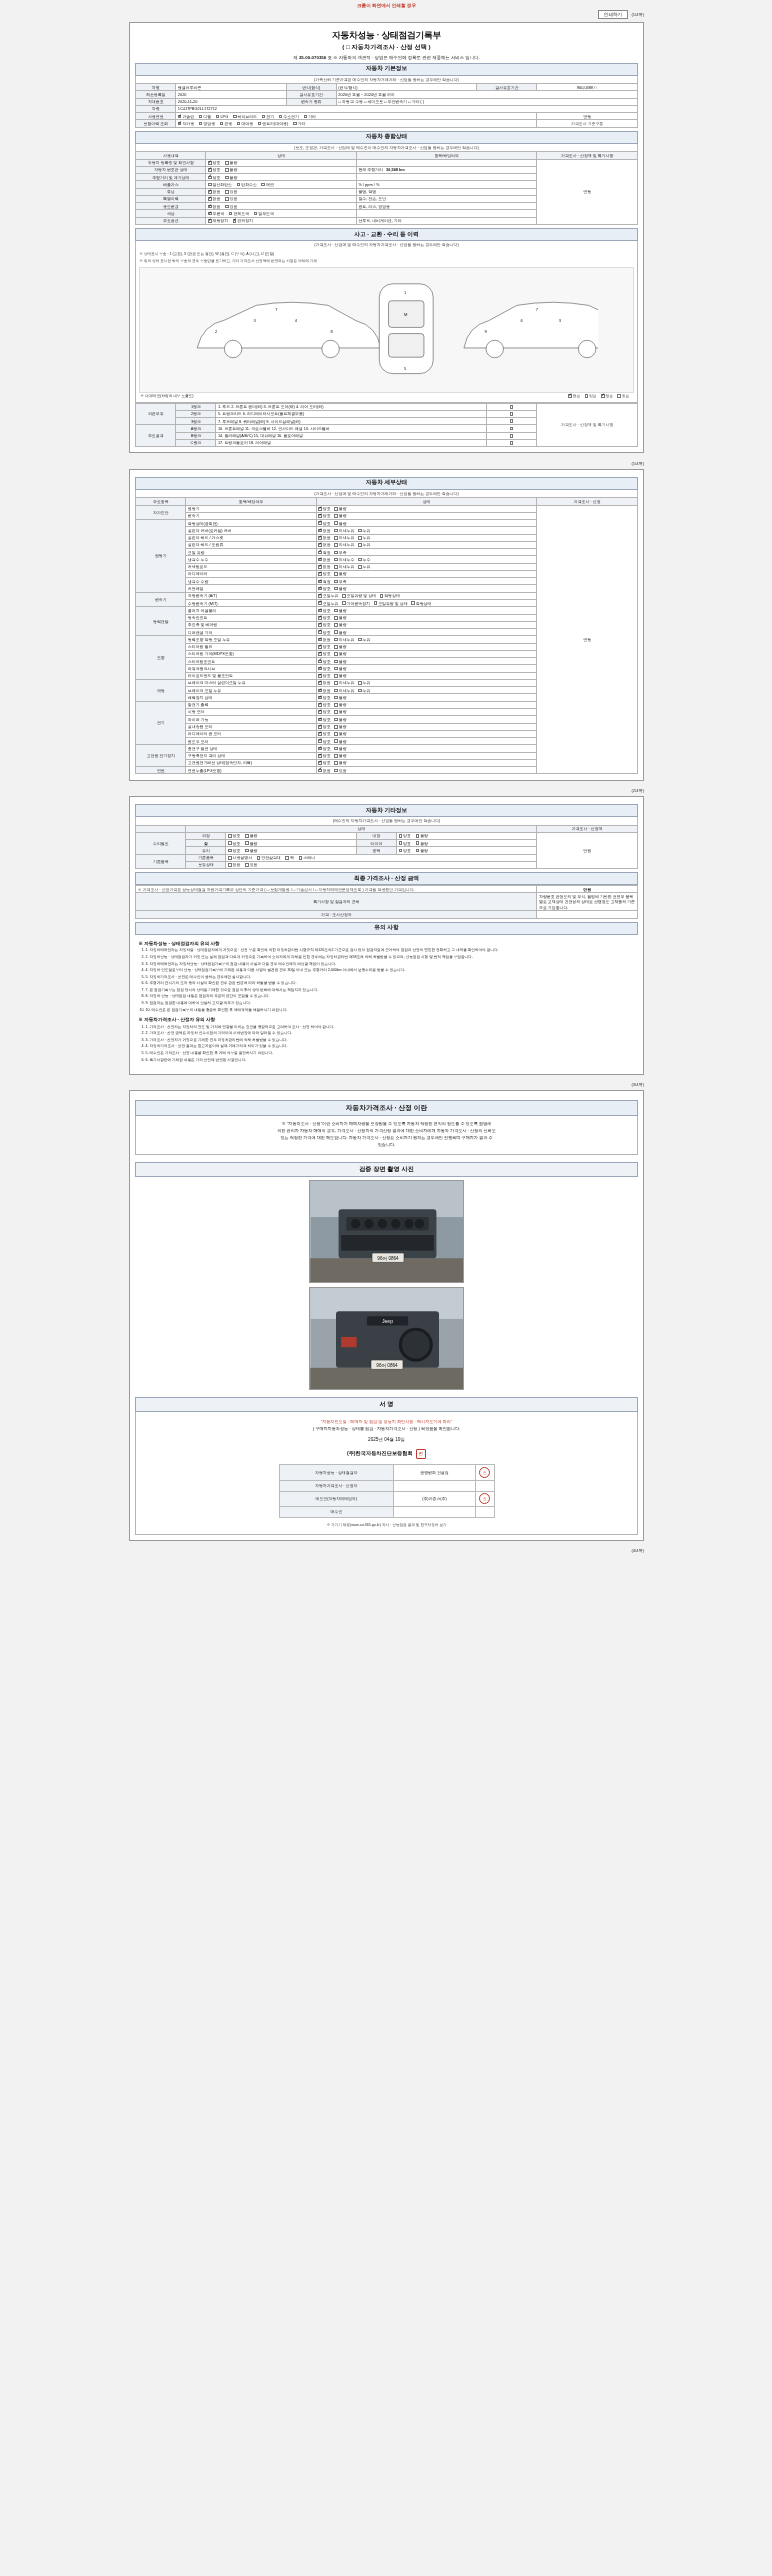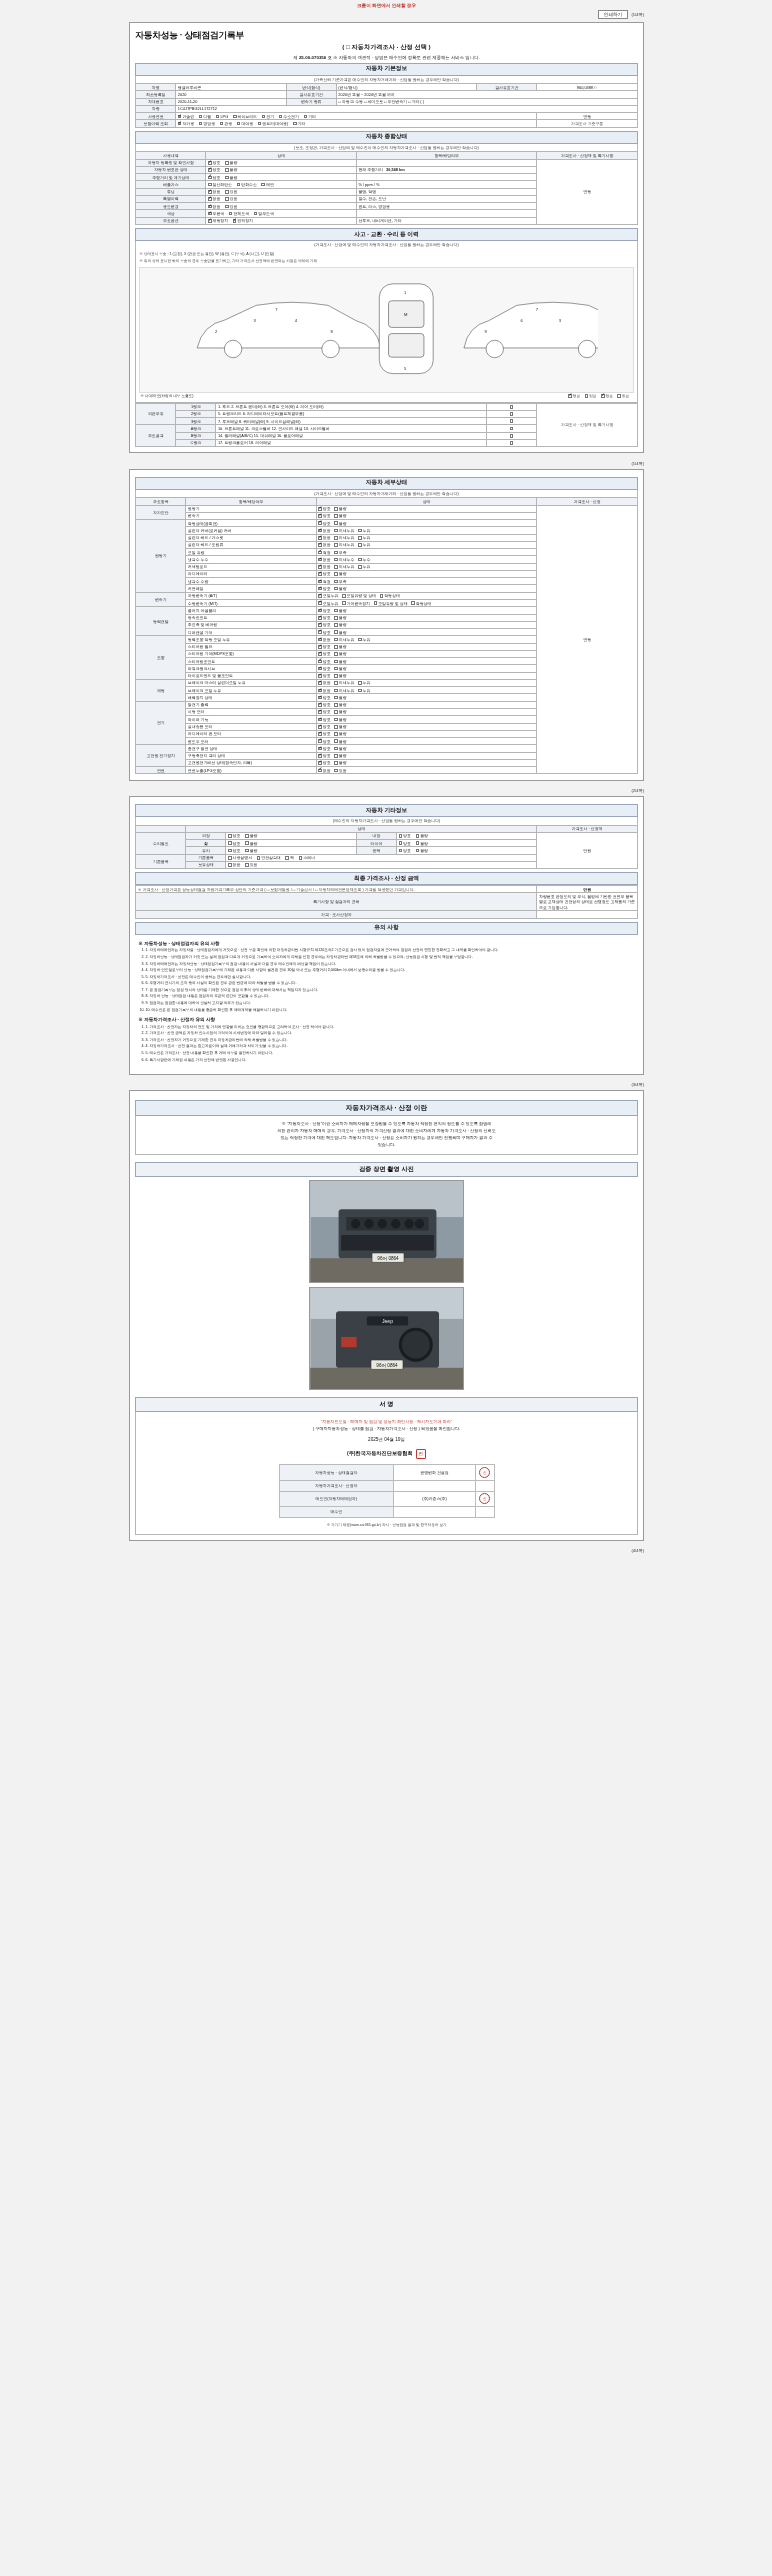--- a/index.html
+++ b/index.html
@@ -28,21 +28,21 @@
     border: 0.5px solid #888; background: #fff; padding: 1px 5.2px;
     font-size: 4.6px; color: #222;
   }
   .pagenum { font-size: 4.1px; color: #333; }
   .sheet {
     width: 515px; margin: 0 auto 7.2px auto; background: #fff;
     border: 0.5px solid #9a9a9a; padding: 4.1px 5.2px 5.2px 5.2px;
   }
   .sheet-foot { width: 515px; margin: 0 auto 3.1px auto; text-align: right; font-size: 4.1px; color: #333; }
   h1.doc-title {
-    text-align: left; font-size: 8.8px; font-weight: bold;
+    text-align: center; font-size: 8.8px; font-weight: bold;
     margin: 3.1px 0 1px 0; letter-spacing: -0.3px;
   }
   .doc-sub {
     text-align: center; font-size: 6.2px; font-weight: bold; margin: 0 0 2.1px 0;
   }
   .doc-line {
     text-align: center; font-size: 4.4px; margin: 1px 0 3.1px 0;
   }
   .doc-line .num { font-weight: bold; }
   .sec-title {

